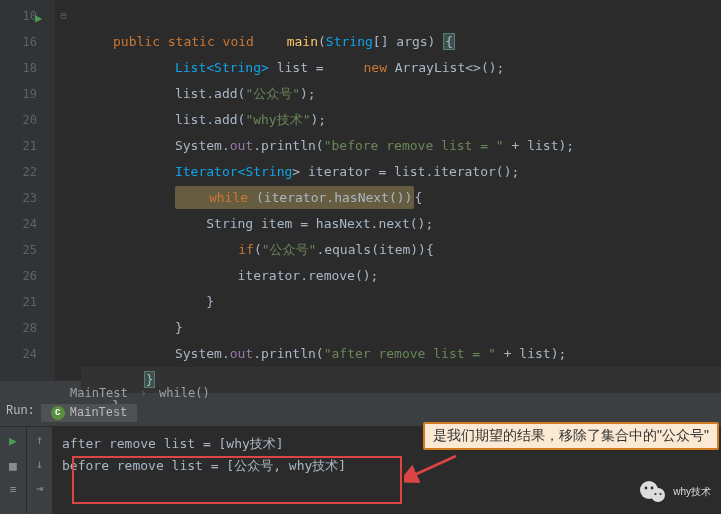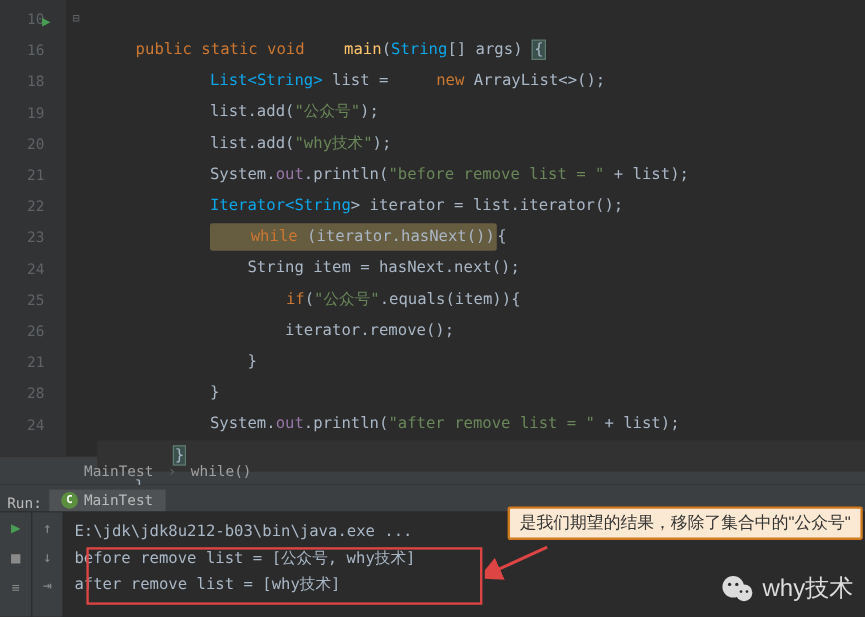--- a/index.html
+++ b/index.html
@@ -83,25 +83,26 @@
   display: flex;
 }
 .run-header {
   position: absolute;
   left: 0;
   top: 404px;
   height: 22px;
   background: #3c3f41;
   width: 100%;
   display: flex;
-  align-items: flex-end;
+  align-items: flex-start;
   font-size: 12px;
   color: #bbbbbb;
   padding-left: 6px;
   gap: 6px;
+  font-family: Liberation Mono, monospace;
 }
 .run-tab {
   background: #4e5254;
   padding: 2px 10px;
   border-radius: 0;
   display: flex;
   align-items: center;
   gap: 5px;
 }
 .run-tab .c-icon {
@@ -181,21 +182,21 @@
 }
 .watermark {
   position: absolute;
   right: 10px;
   bottom: 10px;
   display: flex;
   align-items: center;
   gap: 6px;
   color: #dcdcdc;
   font-family: sans-serif;
-  font-size: 20px;
+  font-size: 10px;
 }
 .watermark .wx {
   width: 28px; height: 24px;
   display: inline-block;
 }
 </style>
 </head>
 <body>
 
 <div class="editor-area">
@@ -258,23 +259,22 @@
       <span class="play">▶</span>
       <span>■</span>
       <span style="font-size:11px;">≡</span>
     </div>
     <div class="run-toolbar2">
       <span>↑</span>
       <span>↓</span>
       <span>⇥</span>
     </div>
     <div class="console">
-      <div>E:\jdk\jdk8u212-b03\bin\java.exe ...</div>
+      <div>after remove list = [why技术]</div>
       <div>before remove list = [公众号, why技术]</div>
-      <div>after remove list = [why技术]</div>
     </div>
   </div>
 </div>
 
 <div class="red-box"></div>
 
 <svg class="arrow" viewBox="0 0 54 32">
   <defs>
       <marker id="ah" markerWidth="8" markerHeight="8" refX="2" refY="4" orient="auto">
         <path d="M0,0 L8,4 L0,8 Z" fill="#d44"></path>

